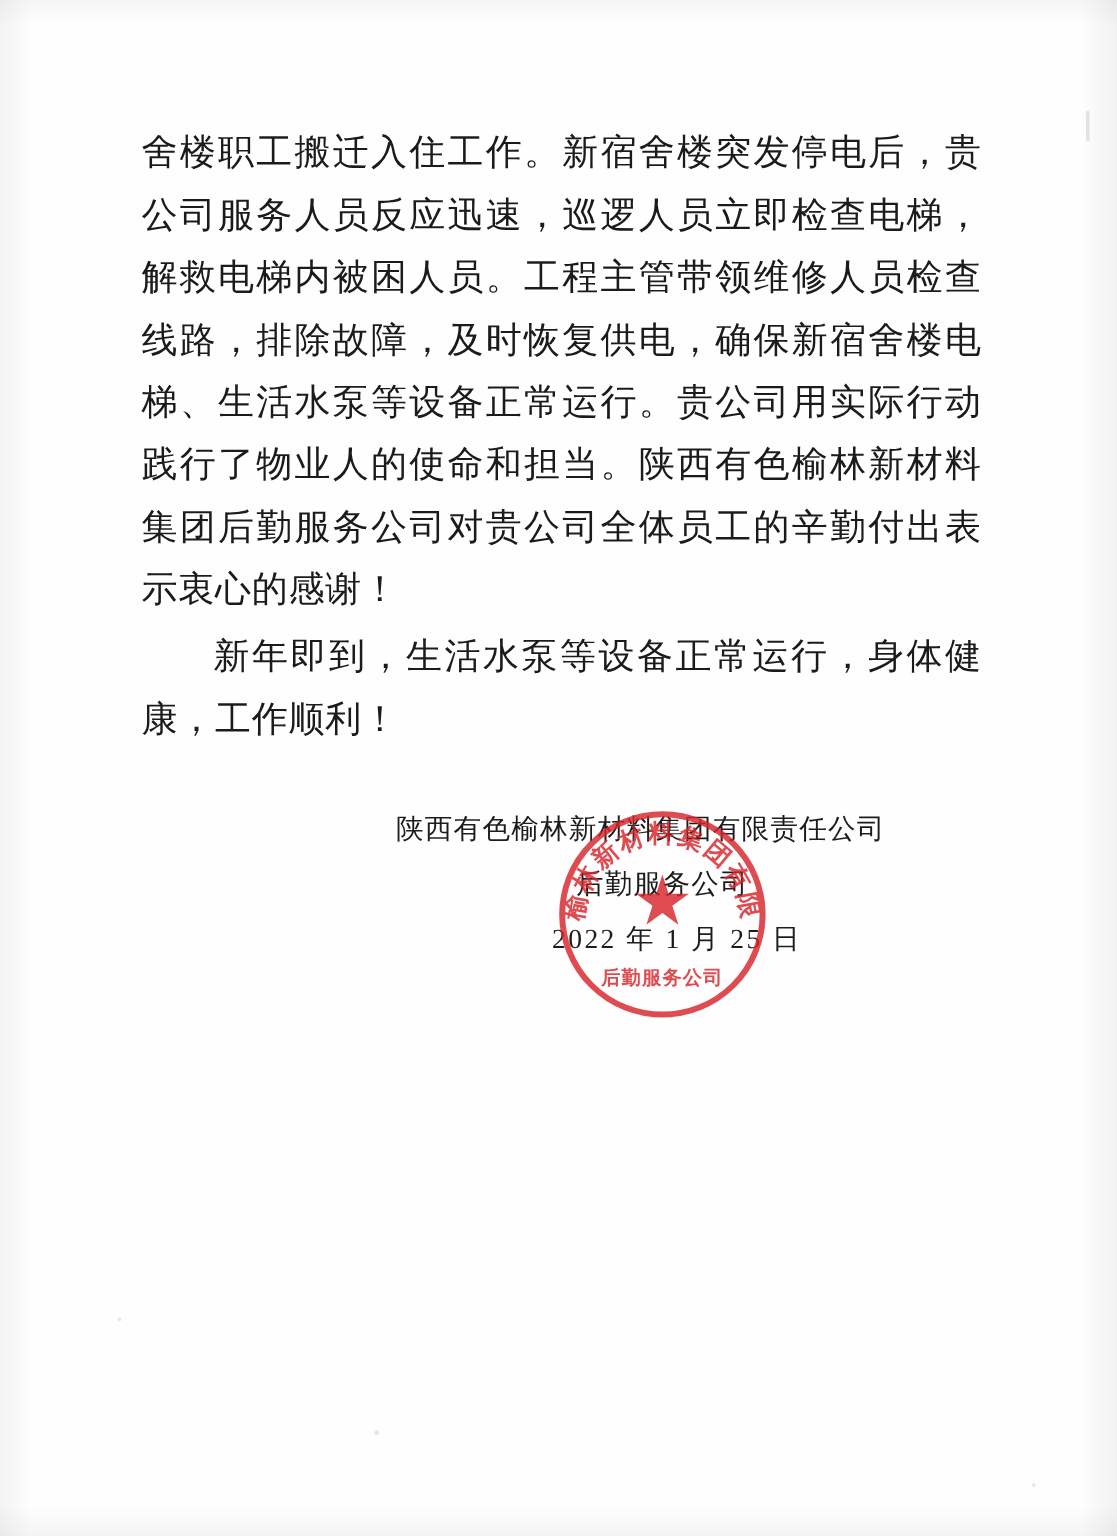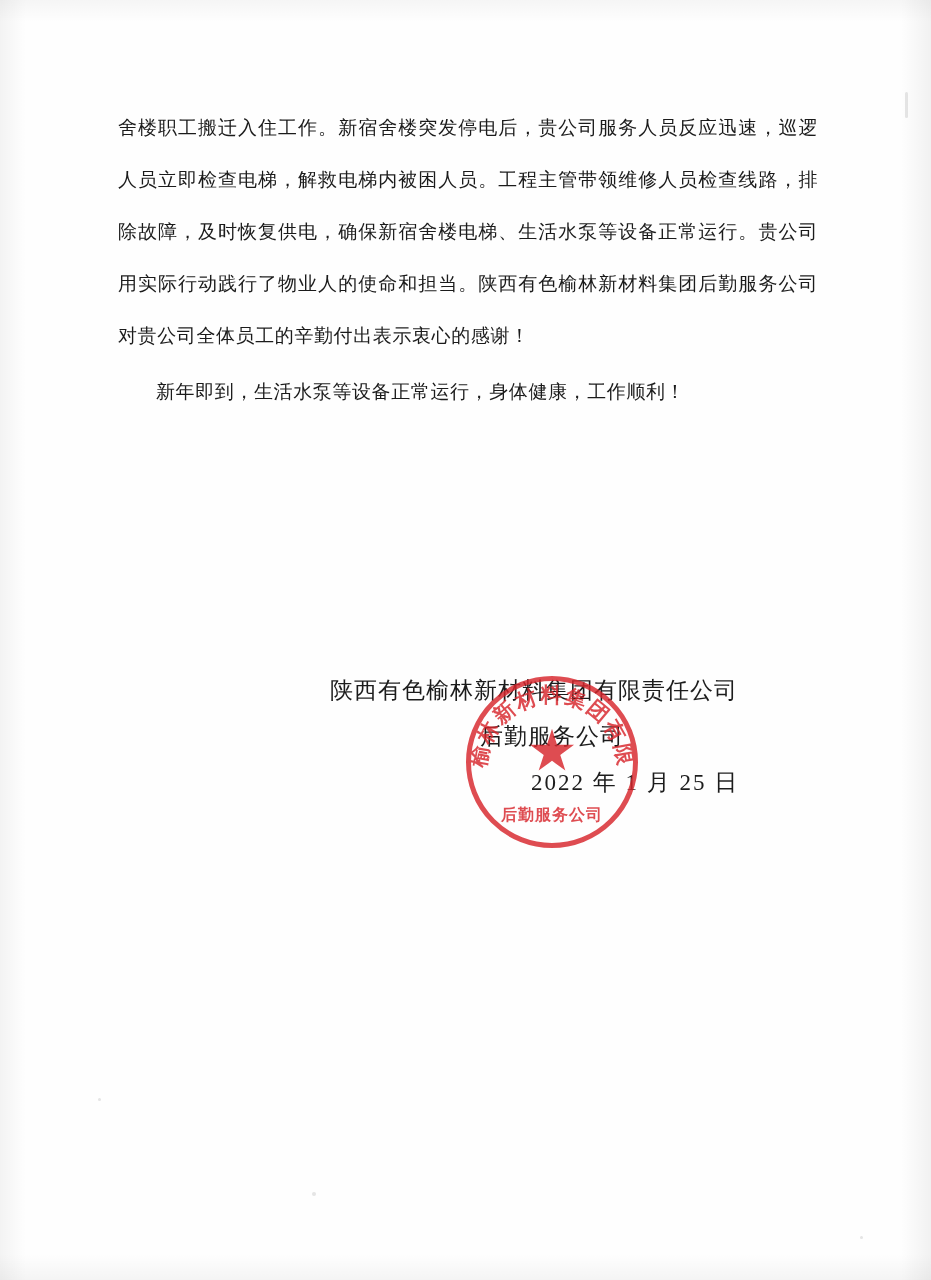--- a/index.html
+++ b/index.html
@@ -32,21 +32,21 @@
     position: absolute;
     background: #cfcfcf;
     border-radius: 50%;
     opacity: .55;
   }
   .body-text {
     position: absolute;
     left: 118px;
     top: 102px;
     width: 700px;
-    font-size: 19px;
+    font-size: 30px;
     line-height: 52px;
     color: #1b1b1b;
     letter-spacing: 0.6px;
     text-align: justify;
     text-justify: inter-character;
   }
   .para {
     margin: 0 0 4px 0;
     text-indent: 2em;
   }
@@ -68,21 +68,20 @@
   }
   .sig-line.org {
     text-align: left;
   }
   .sig-line.dept {
     padding-left: 150px;
   }
   .sig-line.date {
     padding-left: 130px;
     letter-spacing: 2px;
-    text-align: center;
   }
   
   .seal {
     position: absolute;
     left: 466px;
     top: 676px;
     width: 172px;
     height: 172px;
     pointer-events: none;
     opacity: .82;

